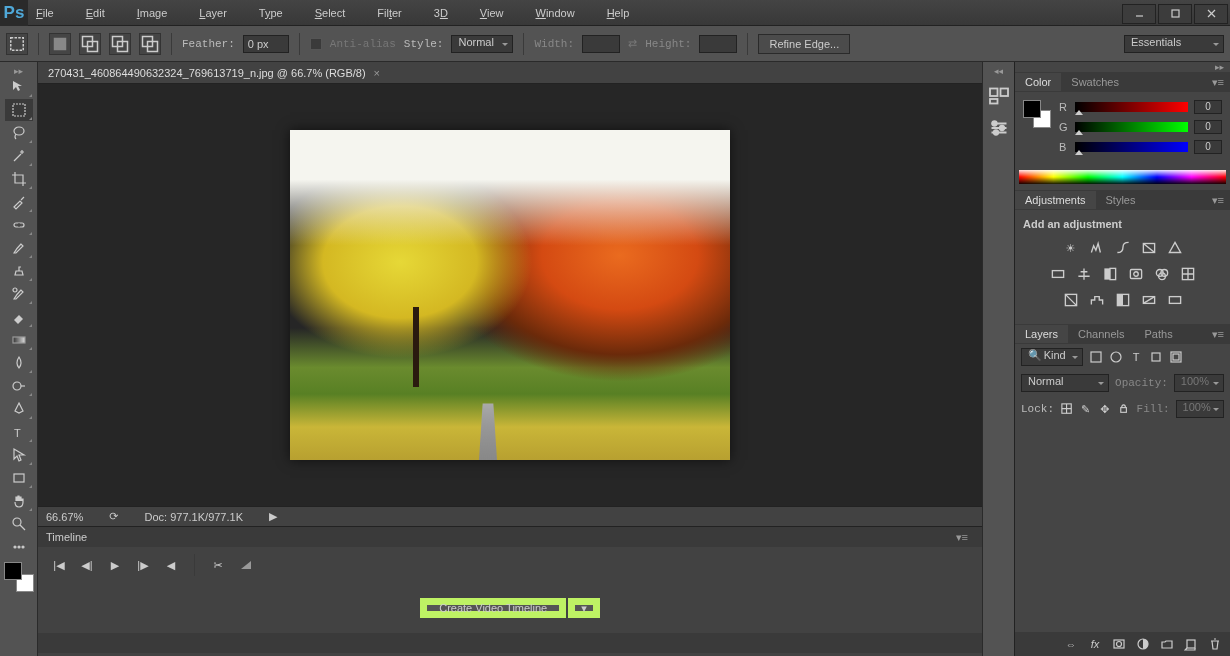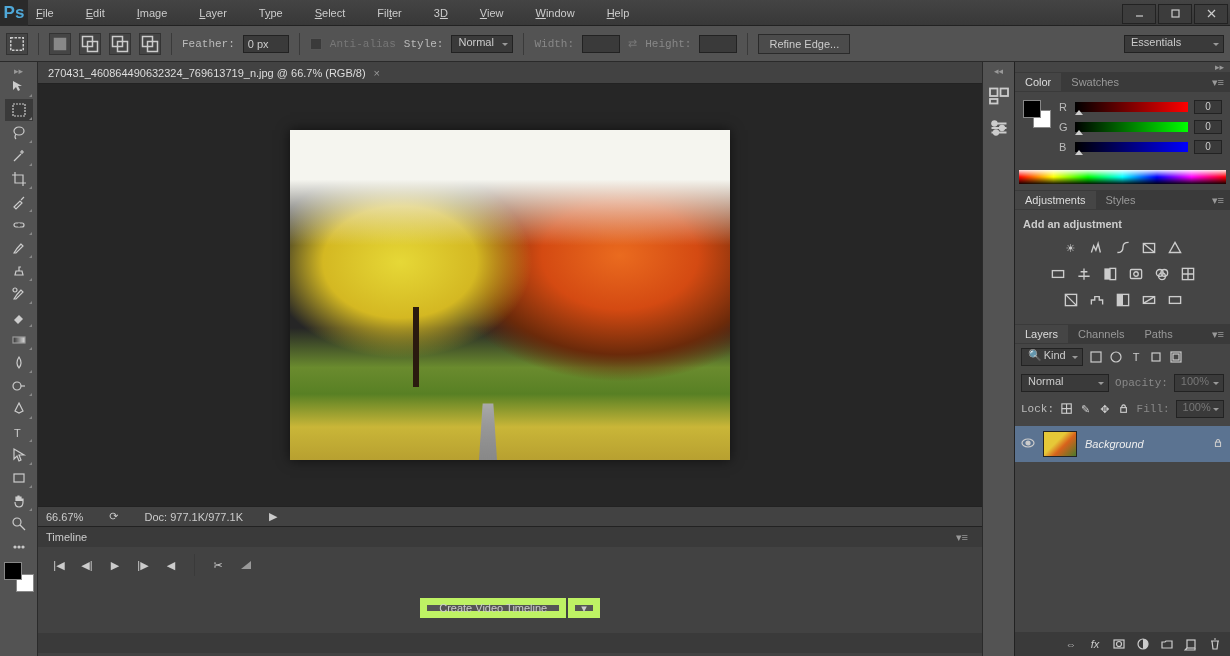--- a/index.html
+++ b/index.html
@@ -597,32 +597,20 @@
             <svg viewBox="0 0 14 14">
               <rect x="4" y="6" width="6" height="5"></rect>
               <path d="M5 6 Q5 3 7 3 Q9 3 9 6"></path>
             </svg>
           </div>
         <span class="lbl" style="margin-left:auto;color:#888">Fill:</span>
         <div class="dropdown" style="min-width:44px">
             <span style="color:#777">100%</span>
           </div>
       </div>
-      <div class="layer-item">
-        <div class="eye"><svg viewBox="0 0 14 14">
-              <ellipse cx="7" cy="7" rx="6" ry="4"></ellipse>
-              <circle cx="7" cy="7" r="2" fill="#ccc"></circle>
-            </svg></div>
-        <div class="thumb2"></div>
-        <span class="name">Background</span>
-        <div class="lock"><svg width="12" height="12" viewBox="0 0 14 14">
-              <rect x="4" y="6" width="6" height="5"></rect>
-              <path d="M5 6 Q5 3 7 3 Q9 3 9 6"></path>
-            </svg></div>
-      </div>
       <div class="lfoot">
         <div class="mini-ic">⇔</div>
         <div class="mini-ic">
             <i>fx</i>
           </div>
         <div class="mini-ic">
             <svg viewBox="0 0 14 14">
               <rect x="2" y="3" width="10" height="8"></rect>
               <circle cx="7" cy="7" r="2.5"></circle>
             </svg>

